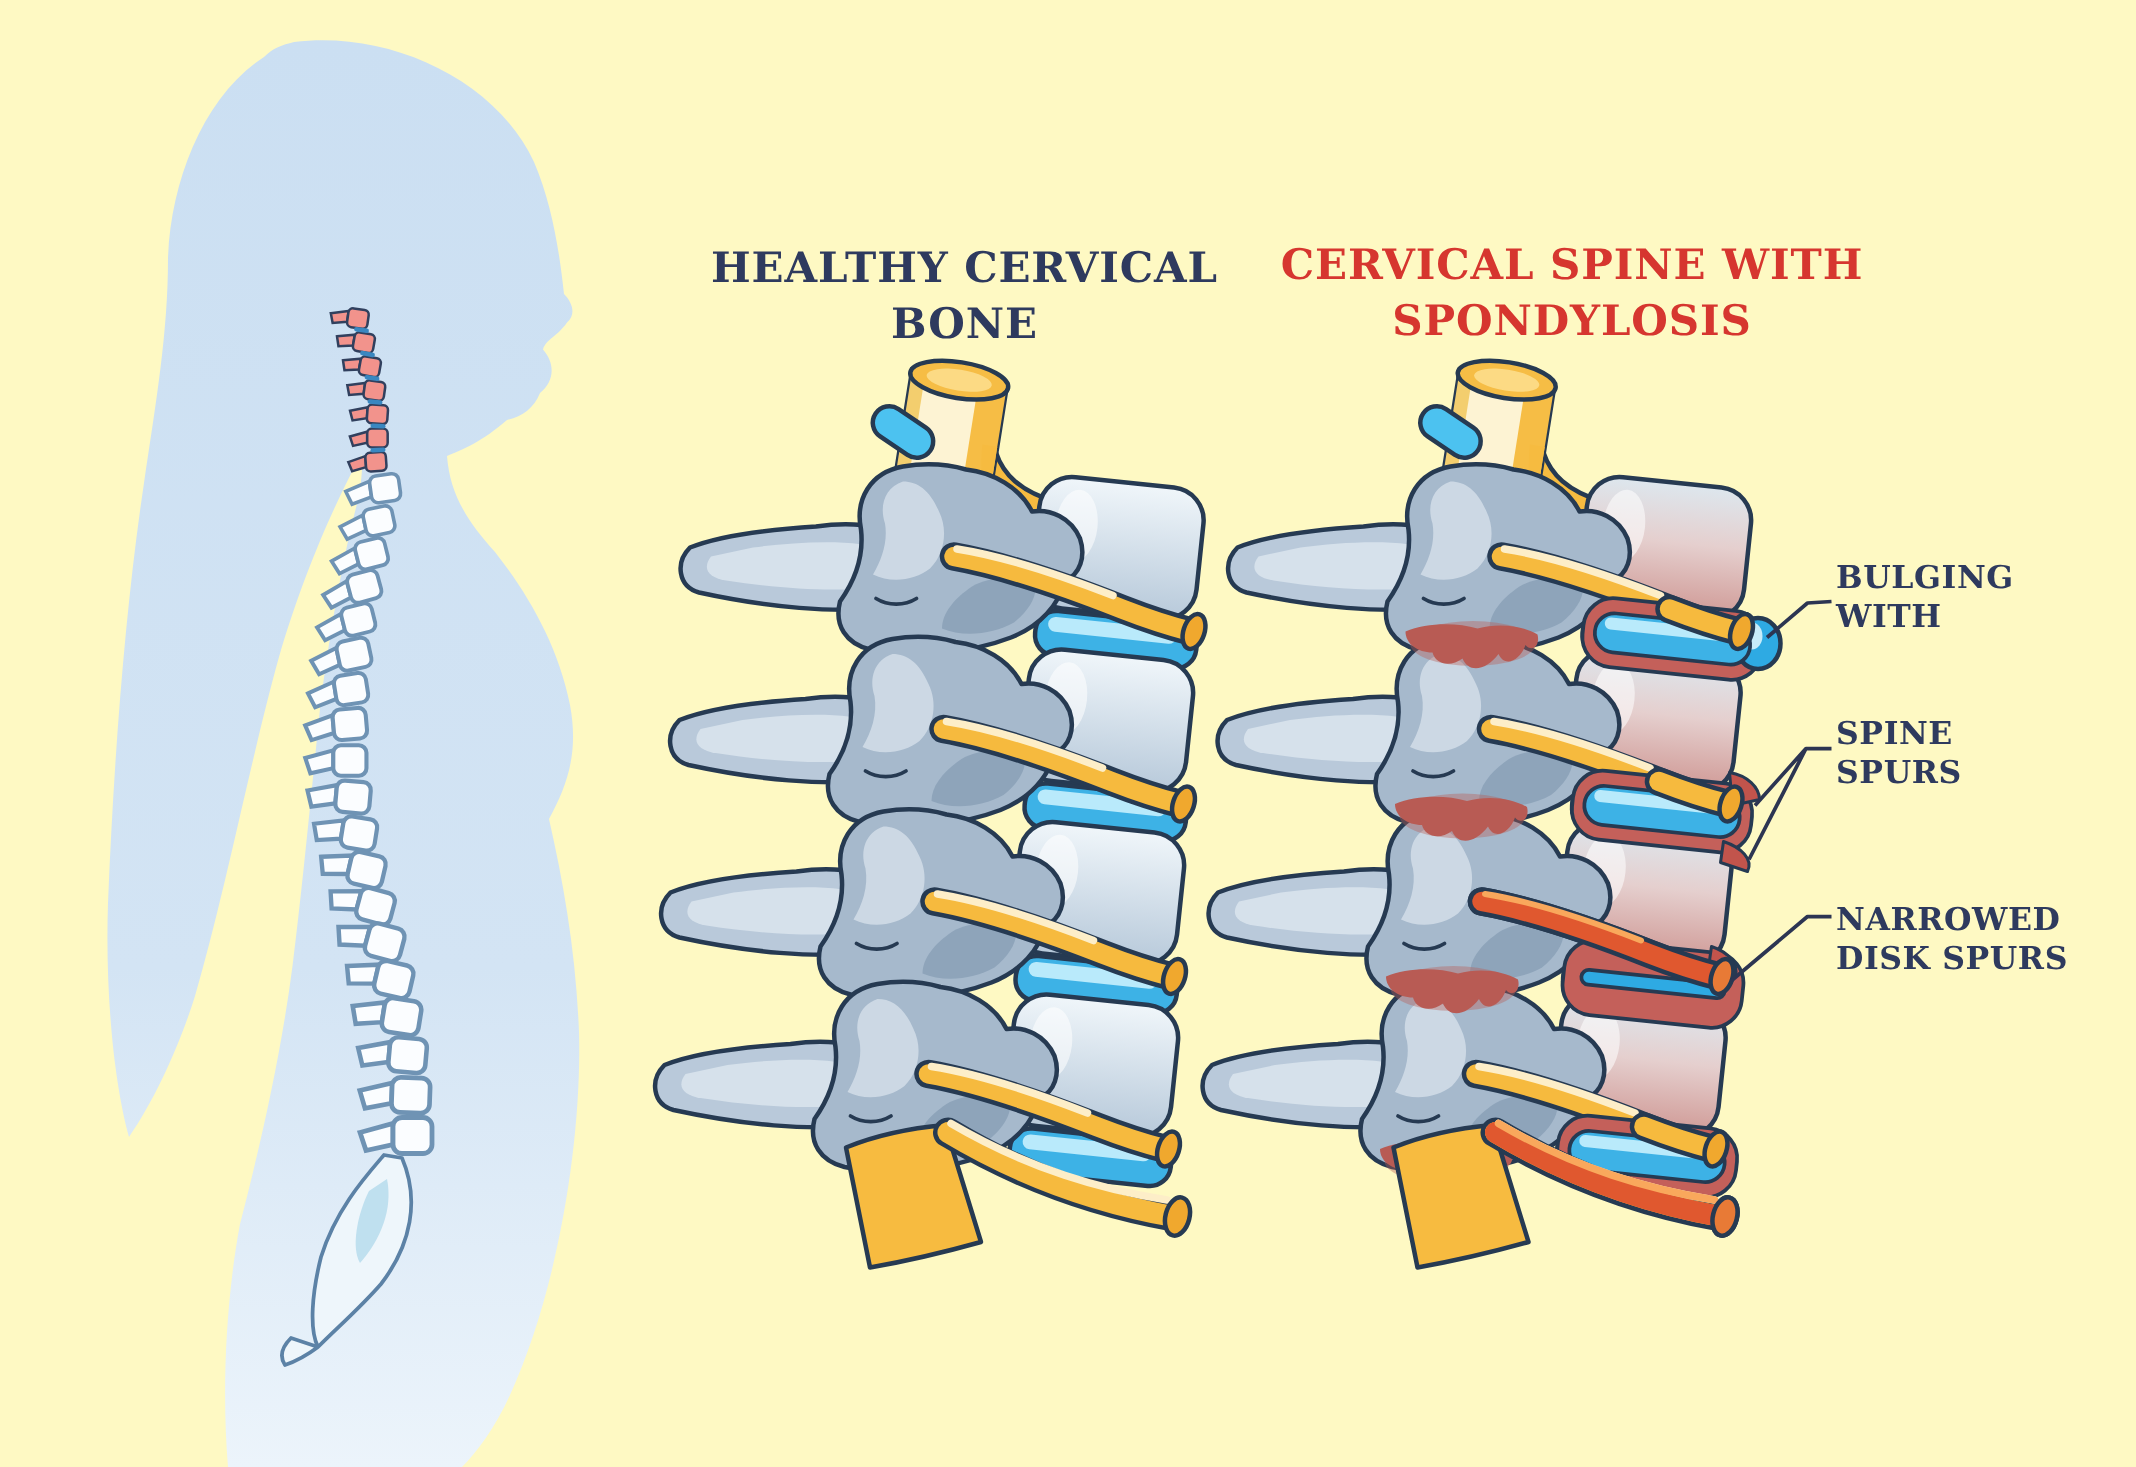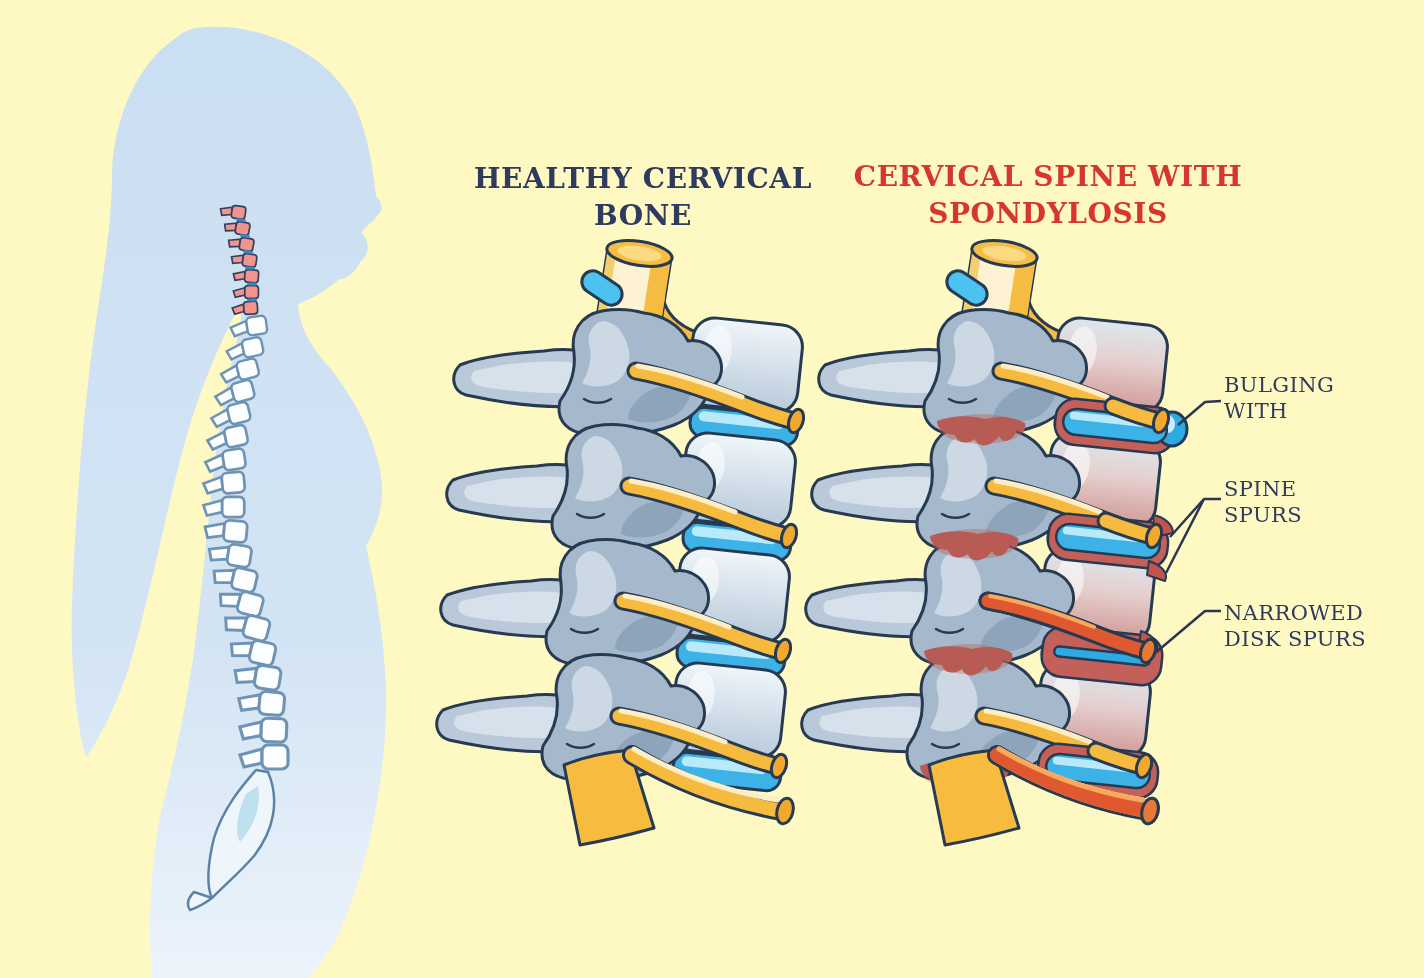--- a/index.html
+++ b/index.html
@@ -8,21 +8,21 @@
     overflow:hidden;font-family:"DejaVu Serif", "Liberation Serif", serif;
   }
   #art{position:absolute;left:0;top:0;}
   .title{
     position:absolute;text-align:center;font-weight:bold;font-size:28px;
     line-height:37px;letter-spacing:0.6px;
   }
   .title-healthy{left:438px;top:160px;width:410px;color:#2e3a5e;}
   .title-sick{left:838px;top:158px;width:420px;color:#d6362f;}
   .annot{
-    position:absolute;left:1224px;text-align:left;font-weight:normal;
+    position:absolute;left:1224px;text-align:left;font-weight:bold;
     font-size:21px;line-height:26px;letter-spacing:0.4px;color:#2e3a5e;
   }
   .annot-bulging{top:372px;}
   .annot-spurs{top:476px;}
   .annot-narrowed{top:600px;}
 </style>
 </head>
 <body>
 
 <div id="stage">

